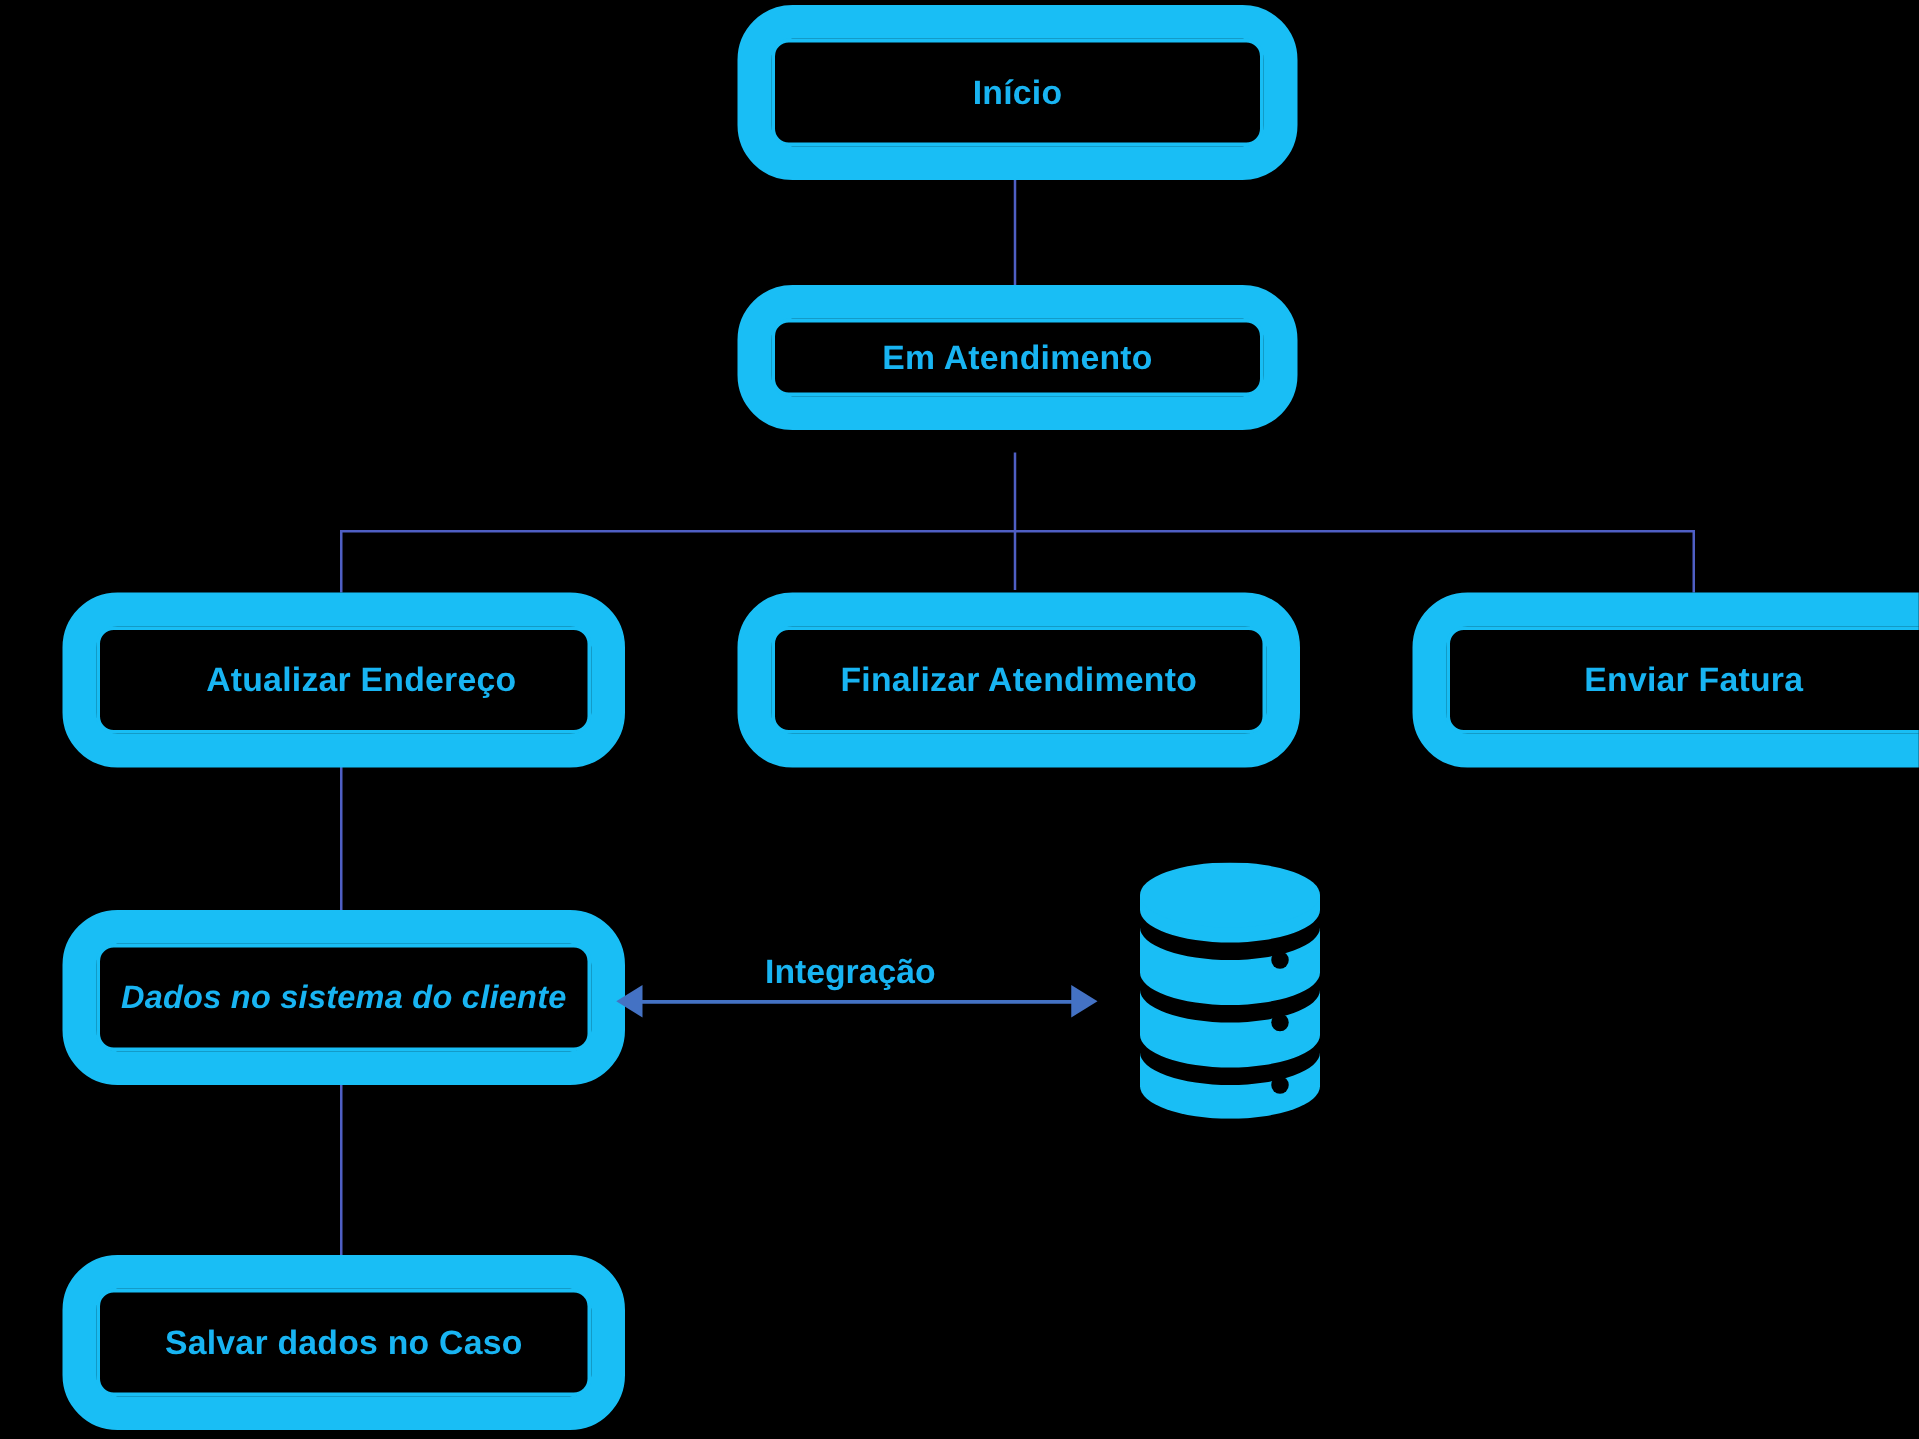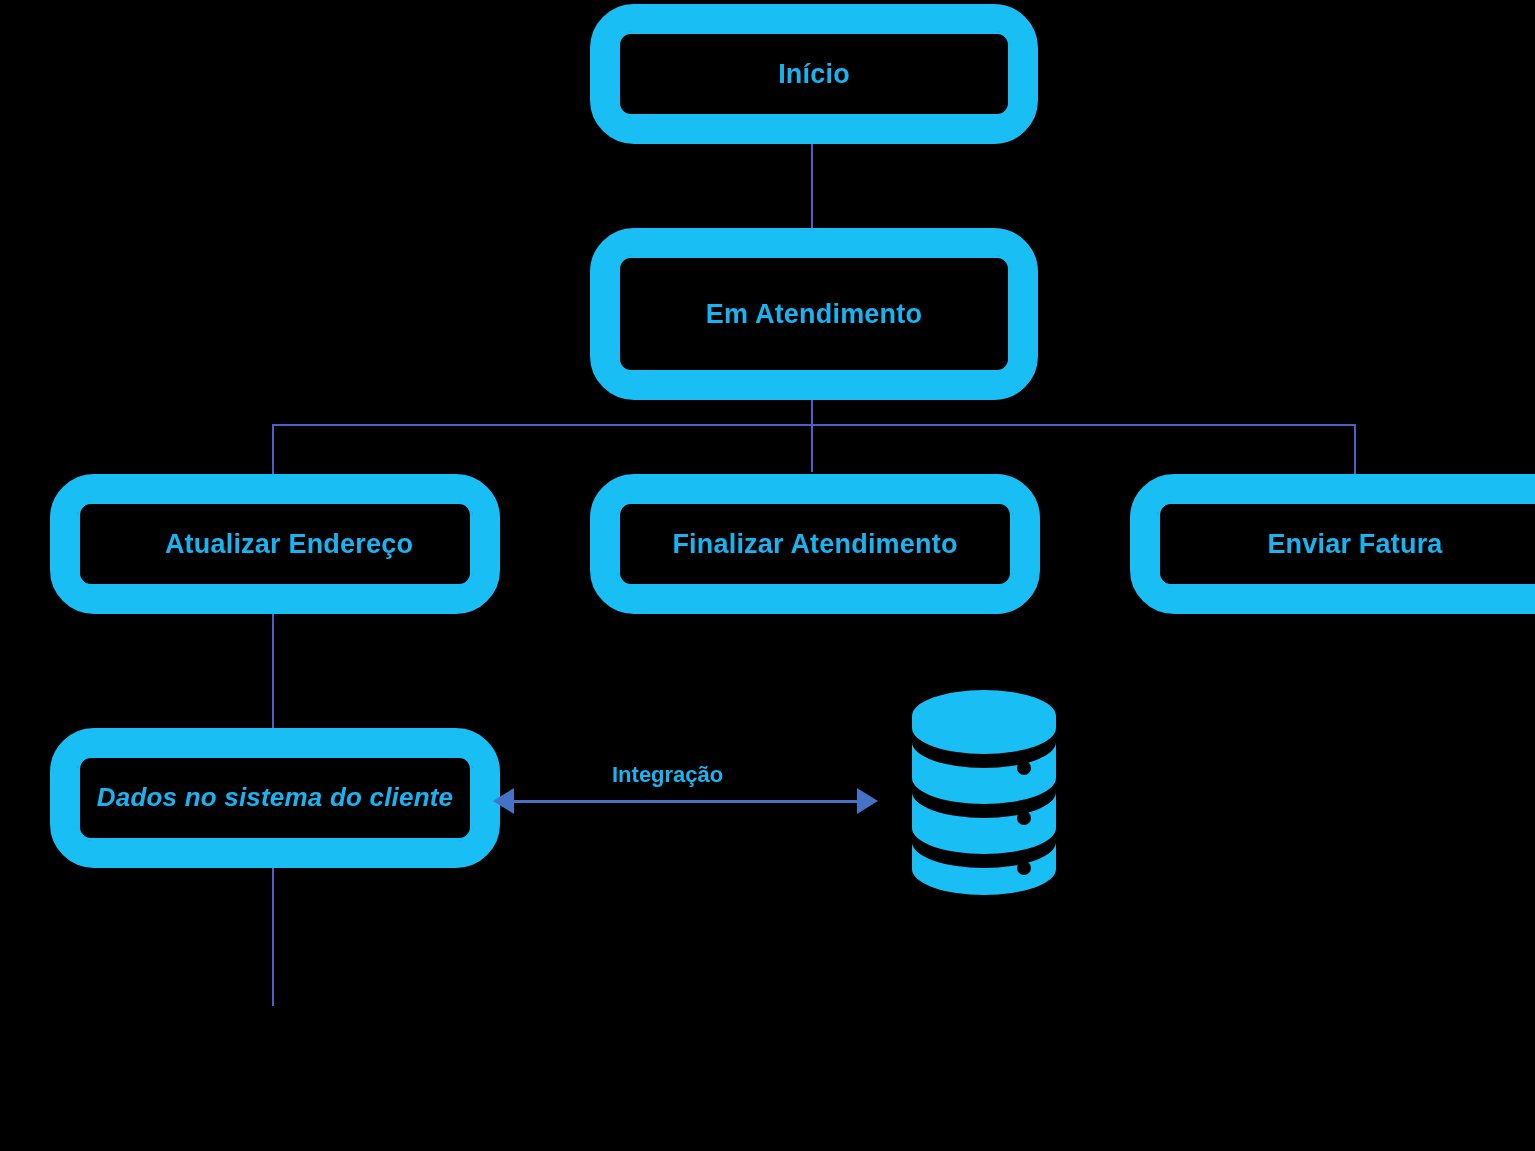--- a/index.html
+++ b/index.html
@@ -93,21 +93,21 @@
     border-right: 21px solid #4472C4;
   }
   .int-arrow .head.right {
     right: 0;
     border-left: 21px solid #4472C4;
   }
   .int-label {
     position: absolute;
     color: #18B4F2;
     font-weight: bold;
-    font-size: 22px;
+    font-size: 27px;
     white-space: nowrap;
   }
 
   
   .db {
     position: absolute;
   }
 </style>
 </head>
 <body>
@@ -123,21 +123,21 @@
 
   <div class="vline" style="left:228px; top:612px; height:120px;"></div>
 
   <div class="vline" style="left:228px; top:866px; height:140px;"></div>
 
   <div class="node" style="left:546px; top:4px; width:448px; height:140px;">
     <div class="inner"></div>
     <div class="label">Início</div>
   </div>
 
-  <div class="node" style="left:546px; top:228px; width:448px; height:172px;">
+  <div class="node" style="left:546px; top:228px; width:448px; height:116px;">
     <div class="inner"></div>
     <div class="label">Em Atendimento</div>
   </div>
 
   <div class="node" style="left:6px; top:474px; width:450px; height:140px;padding-left:28px;">
     <div class="inner"></div>
     <div class="label">Atualizar Endereço</div>
   </div>
 
   <div class="node" style="left:546px; top:474px; width:450px; height:140px;">
@@ -148,20 +148,24 @@
   <div class="node" style="left:1086px; top:474px; width:450px; height:140px;">
     <div class="inner"></div>
     <div class="label">Enviar Fatura</div>
   </div>
 
   <div class="node two-line" style="left:6px; top:728px; width:450px; height:140px;">
     <div class="inner"></div>
     <div class="label">Dados no sistema do cliente</div>
   </div>
 
+  <div class="node" style="left:6px; top:1004px; width:450px; height:140px;">
+    <div class="inner"></div>
+    <div class="label">Salvar dados no Caso</div>
+  </div>
 
   <div class="int-arrow" style="left:449px; top:786px; width:385px; height:30px;">
     <div class="shaft"></div>
     <div class="head left"></div>
     <div class="head right"></div>
   </div>
   <div class="int-label" style="left:568px; top:762px;">Integração</div>
 
   <div class="db" style="left:865px; top:690px; width:150px; height:205px;">
     <svg width="150" height="205" viewBox="0 0 150 205" xmlns="http://www.w3.org/2000/svg">

